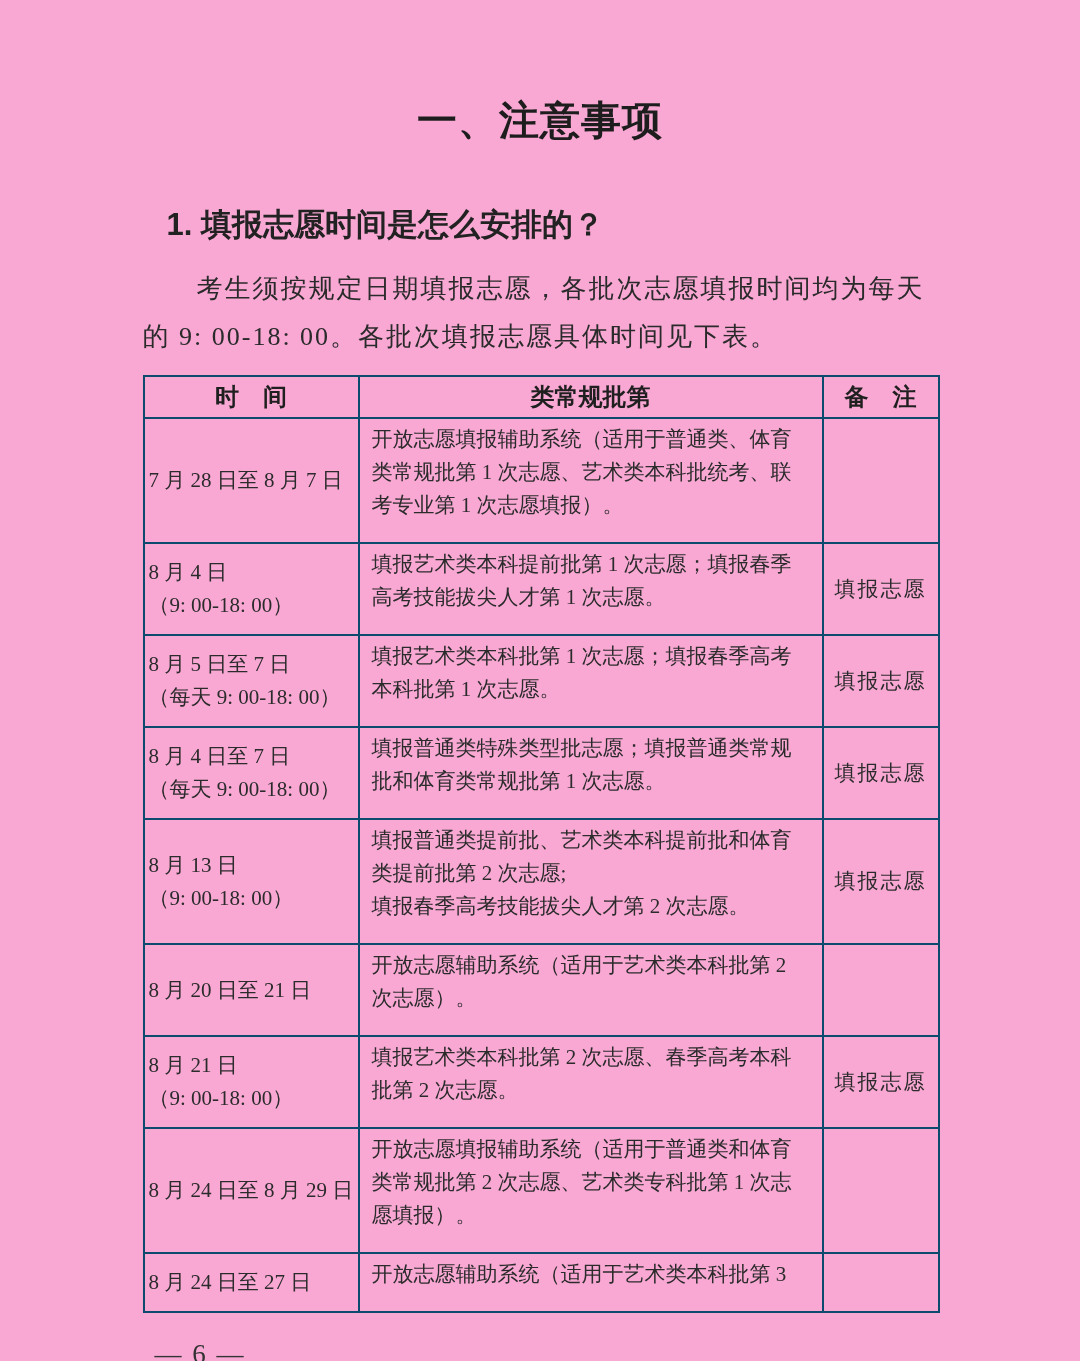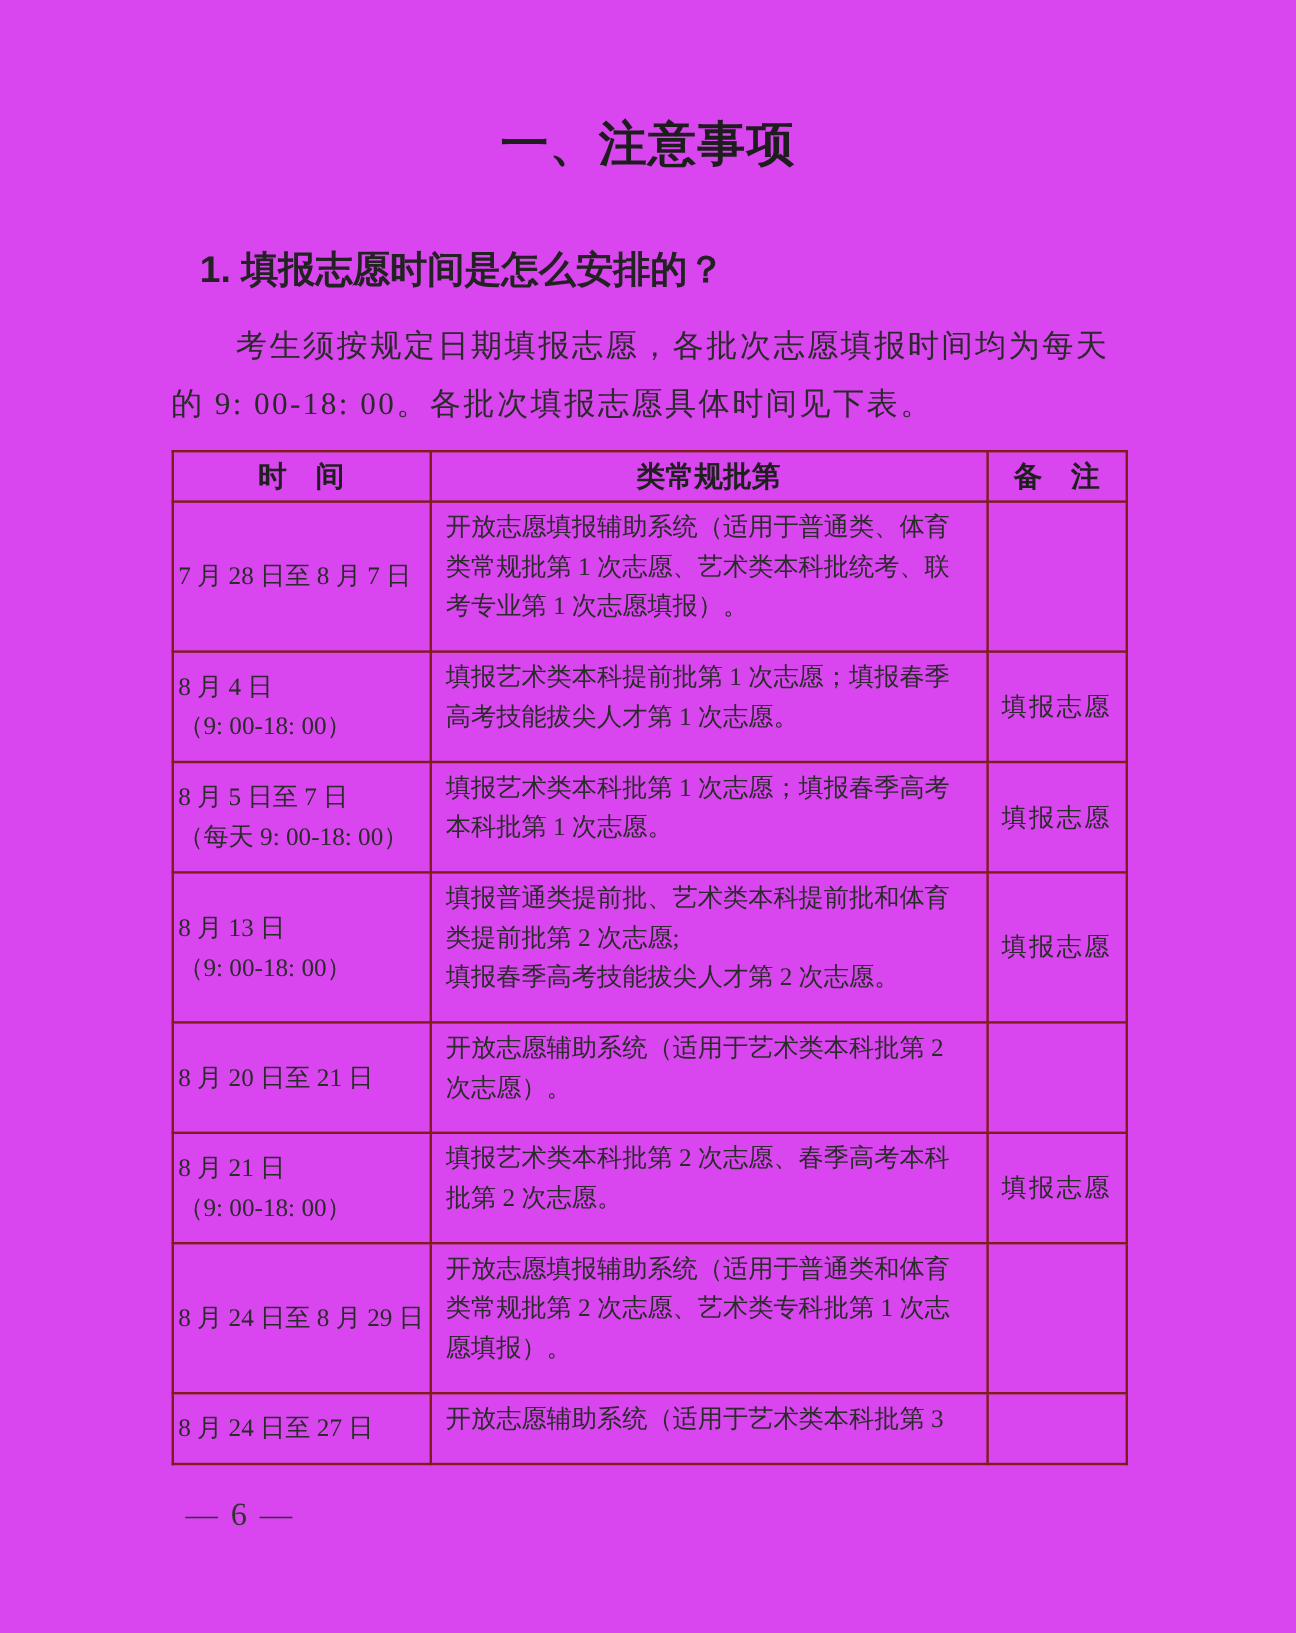--- a/index.html
+++ b/index.html
@@ -5,21 +5,21 @@
   html, body { margin: 0; padding: 0; }
   body {
     width: 1080px;
     background: #f4f4f4;
     font-family: "Liberation Serif", "DejaVu Serif", serif;
   }
   .page {
     position: relative;
     width: 1080px;
     height: 1361px;
-    background: #d946ef;
+    background: #f9a8d4;
     overflow: hidden;
     color: #262626;
   }
   .content {
     width: 795px;
     margin: 0 auto;
   }
   .doc-title {
     margin: 0;
     padding-top: 97px;
@@ -50,21 +50,21 @@
   }
   table.schedule {
     width: 795px;
     border-collapse: collapse;
     table-layout: fixed;
   }
   table.schedule col.c-time    { width: 215px; }
   table.schedule col.c-content { width: 464px; }
   table.schedule col.c-remark  { width: 116px; }
   table.schedule th, table.schedule td {
-    border: 2px solid #7f1d1d;
+    border: 2px solid #0c4a6e;
     box-sizing: border-box;
   }
   table.schedule th {
     font-family: "Liberation Sans", "DejaVu Sans", sans-serif;
     font-weight: bold;
     font-size: 24px;
     height: 42px;
     text-align: center;
     vertical-align: middle;
     color: #1f1f1f;
@@ -149,20 +149,27 @@
 高考技能拔尖人才第 1 次志愿。</td>
           <td class="remark">填报志愿</td>
         </tr>
         <tr class="h71">
           <td class="time">8 月 5 日至 7 日
 （每天 9: 00-18: 00）</td>
           <td class="cell-content">填报艺术类本科批第 1 次志愿；填报春季高考
 本科批第 1 次志愿。</td>
           <td class="remark">填报志愿</td>
         </tr>
+        <tr class="h75">
+          <td class="time">8 月 4 日至 7 日
+（每天 9: 00-18: 00）</td>
+          <td class="cell-content">填报普通类特殊类型批志愿；填报普通类常规
+批和体育类常规批第 1 次志愿。</td>
+          <td class="remark">填报志愿</td>
+        </tr>
         <tr class="h108">
           <td class="time">8 月 13 日
 （9: 00-18: 00）</td>
           <td class="cell-content">填报普通类提前批、艺术类本科提前批和体育
 类提前批第 2 次志愿;
 填报春季高考技能拔尖人才第 2 次志愿。</td>
           <td class="remark">填报志愿</td>
         </tr>
         <tr class="h75">
           <td class="time">8 月 20 日至 21 日</td>

